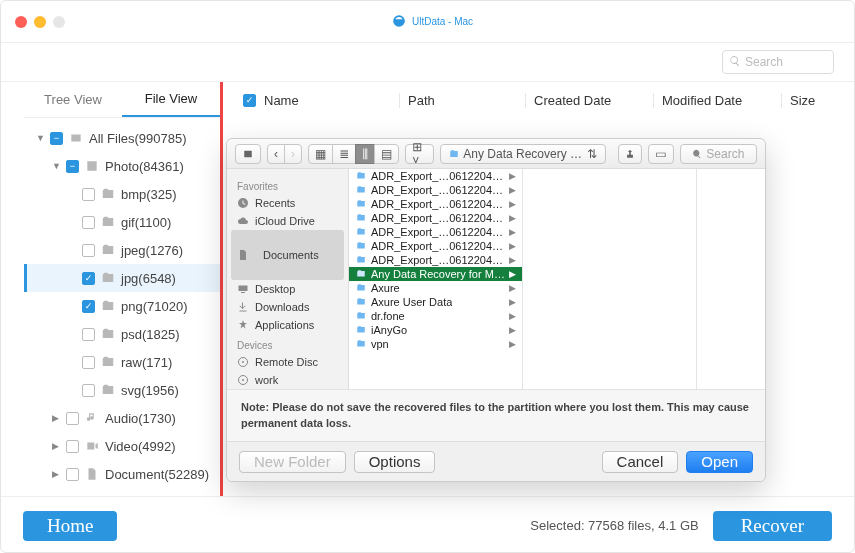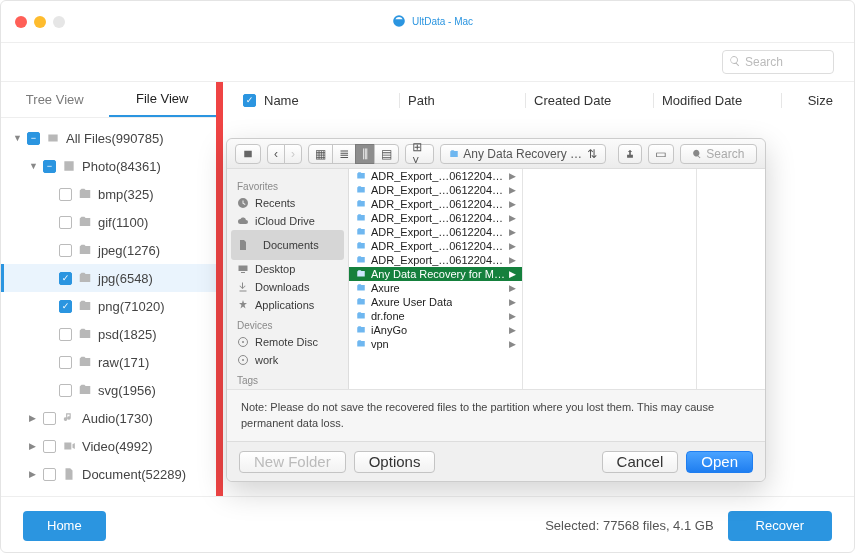--- a/index.html
+++ b/index.html
@@ -16,21 +16,21 @@
 .app-logo svg { width: 14px; height: 14px; }
 
 
 .subheader { height: 38px; display: flex; align-items: center; justify-content: flex-end; padding: 0 20px; }
 .search-box { width: 112px; height: 24px; border: 1px solid #ddd; border-radius: 4px; display: flex; align-items: center; padding: 0 6px; color: #bbb; font-size: 12px; gap: 4px; }
 
 
 .main { display: flex; height: 415px; border-top: 1px solid #eee; }
 
 
-.sidebar { width: 222px; border-right: 7px solid #ef4444; display: flex; flex-direction: column; }
+.sidebar { width: 222px; border-right: 3px solid #ef4444; display: flex; flex-direction: column; padding-left: 23px; }
 .tabs { display: flex; height: 36px; border-bottom: 1px solid #eee; }
 .tab { flex: 1; display: flex; align-items: center; justify-content: center; font-size: 13px; color: #7a7a7a; cursor: pointer; }
 .tab.active { color: #222; border-bottom: 2px solid #2b95e0; }
 .tree { flex: 1; overflow: hidden; padding-top: 6px; font-size: 13px; color: #444; }
 .tree-row { display: flex; align-items: center; height: 28px; padding-left: 12px; gap: 6px; }
 .tree-row.depth1 { padding-left: 28px; }
 .tree-row.depth2 { padding-left: 58px; }
 .tree-row.sel { background: #eaf4fd; border-left: 3px solid #2b95e0; padding-left: 55px; }
 .disclosure { font-size: 9px; color: #888; width: 8px; }
 .cb { width: 13px; height: 13px; border: 1px solid #bbb; border-radius: 2px; display: inline-flex; align-items: center; justify-content: center; font-size: 9px; }
@@ -39,25 +39,25 @@
 .tree-row svg { width: 14px; height: 14px; fill: #b8b8b8; }
 
 
 .content { flex: 1; display: flex; flex-direction: column; }
 .thead { height: 36px; display: flex; align-items: center; font-size: 13px; color: #333; padding: 0 12px; gap: 8px; }
 .thead .col { padding: 0 8px; }
 .col-name { width: 156px; display: flex; align-items: center; gap: 8px; }
 .col-path { width: 118px; border-left: 1px solid #e6e6e6; padding-left: 10px; }
 .col-cd { width: 120px; border-left: 1px solid #e6e6e6; padding-left: 10px; }
 .col-md { width: 120px; border-left: 1px solid #e6e6e6; padding-left: 10px; }
-.col-sz { width: 60px; border-left: 1px solid #e6e6e6; padding-left: 10px; text-align: right; }
+.col-sz { width: 60px; border-left: 1px solid #e6e6e6; padding-left: 10px; }
 
 
 .footer { height: 58px; border-top: 1px solid #eee; display: flex; align-items: center; padding: 0 22px; gap: 14px; }
-.btn { height: 30px; border-radius: 4px; border: none; padding: 0 24px; font-size: 13px; cursor: pointer; }
+.btn { height: 30px; border-radius: 4px; border: none; padding: 0 24px; font-size: 19px; cursor: pointer; font-family: Liberation Serif, serif; }
 .btn-home { background: #2b95e0; color: #fff; }
 .btn-recover { background: #2b95e0; color: #fff; padding: 0 28px; }
 .selected-text { color: #555; font-size: 13px; }
 .footer-spacer { flex: 1; }
 
 
 .finder { position: absolute; left: 225px; top: 137px; width: 540px; height: 344px; background: #f6f6f6; border: 1px solid #ccc; border-radius: 6px; box-shadow: 0 10px 30px rgba(0,0,0,0.18); display: flex; flex-direction: column; font-size: 12px; }
 .finder-toolbar { height: 30px; display: flex; align-items: center; gap: 6px; padding: 0 8px; border-bottom: 1px solid #ddd; background: linear-gradient(#fafafa,#ececec); border-radius: 6px 6px 0 0; }
 .ft-btn { height: 20px; border: 1px solid #c6c6c6; background: linear-gradient(#fff,#f0f0f0); border-radius: 4px; display: inline-flex; align-items: center; justify-content: center; padding: 0 6px; color: #555; }
 .ft-seg { display: flex; }
@@ -67,33 +67,33 @@
 .ft-seg .ft-btn.active { background: #8d8d8d; color: #fff; border-color: #7a7a7a; }
 .ft-path { flex: 0 0 auto; display: flex; align-items: center; gap: 4px; padding: 0 8px; }
 .ft-path svg { width: 10px; height: 10px; }
 .ft-spacer { flex: 1; }
 .ft-search { width: 100px; }
 
 .finder-body { flex: 1; display: flex; overflow: hidden; background: #fff; }
 .finder-sidebar { width: 122px; background: #f2f2f2; border-right: 1px solid #ddd; padding: 6px 0; overflow: hidden; }
 .fsb-head { font-size: 10px; color: #8a8a8a; padding: 6px 10px 2px; text-transform: none; }
 .fsb-item { display: flex; align-items: center; gap: 6px; padding: 3px 10px; color: #3a3a3a; font-size: 11px; }
-.fsb-item.active { background: #d6d6d6; border-radius: 3px; margin: 0 4px; padding: 9px 6px; gap: 14px; }
+.fsb-item.active { background: #d6d6d6; border-radius: 3px; margin: 0 4px; padding: 19px 6px; gap: 14px; }
 .fsb-item svg { width: 12px; height: 12px; fill: #8a8a8a; }
 
 .finder-cols { flex: 1; display: flex; }
 .finder-col { width: 174px; border-right: 1px solid #e4e4e4; overflow: hidden; }
 .fc-item { display: flex; align-items: center; gap: 4px; padding: 1px 6px; font-size: 11px; color: #222; white-space: nowrap; }
 .fc-item svg { width: 12px; height: 10px; fill: #6fb7f0; flex-shrink: 0; }
 .fc-item .chev { margin-left: auto; color: #888; font-size: 9px; }
 .fc-item.sel { background: #15803d; color: #fff; }
 .fc-item.sel .chev { color: #fff; }
 .fc-item.sel svg { fill: #cfe6ff; }
 
-.finder-note { padding: 10px 14px; font-size: 11px; color: #444; border-top: 1px solid #e2e2e2; background: #f6f6f6; line-height: 1.4; }
+.finder-note { padding: 10px 14px; font-size: 11px; color: #444; border-top: 1px solid #e2e2e2; background: #f6f6f6; line-height: 1.4; font-weight: bold; }
 .finder-footer { height: 40px; border-top: 1px solid #ddd; display: flex; align-items: center; padding: 0 12px; gap: 8px; background: #f0f0f0; border-radius: 0 0 6px 6px; }
 .mac-btn { height: 22px; border: 1px solid #c4c4c4; background: linear-gradient(#fff,#f2f2f2); border-radius: 4px; padding: 0 14px; font-size: 15px; color: #333; cursor: pointer; }
 .mac-btn:disabled { color: #bbb; }
 .mac-btn.primary { background: linear-gradient(#4aa3ff,#1f7ef0); color: #fff; border-color: #1f7ef0; }
 
 .clip { overflow: hidden; text-overflow: ellipsis; white-space: nowrap; }
 </style>
 </head>
 <body>
 

